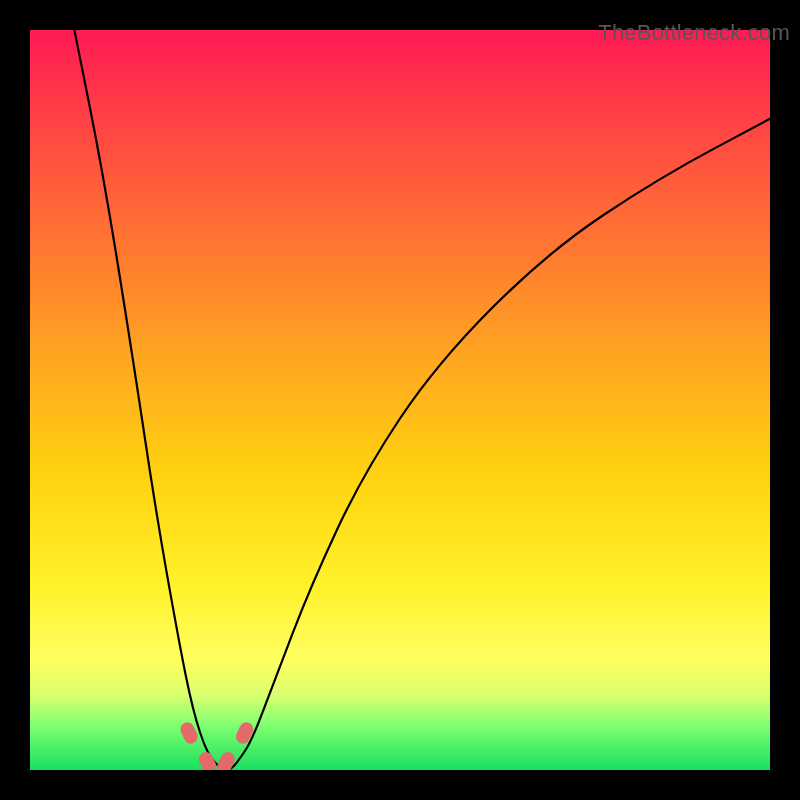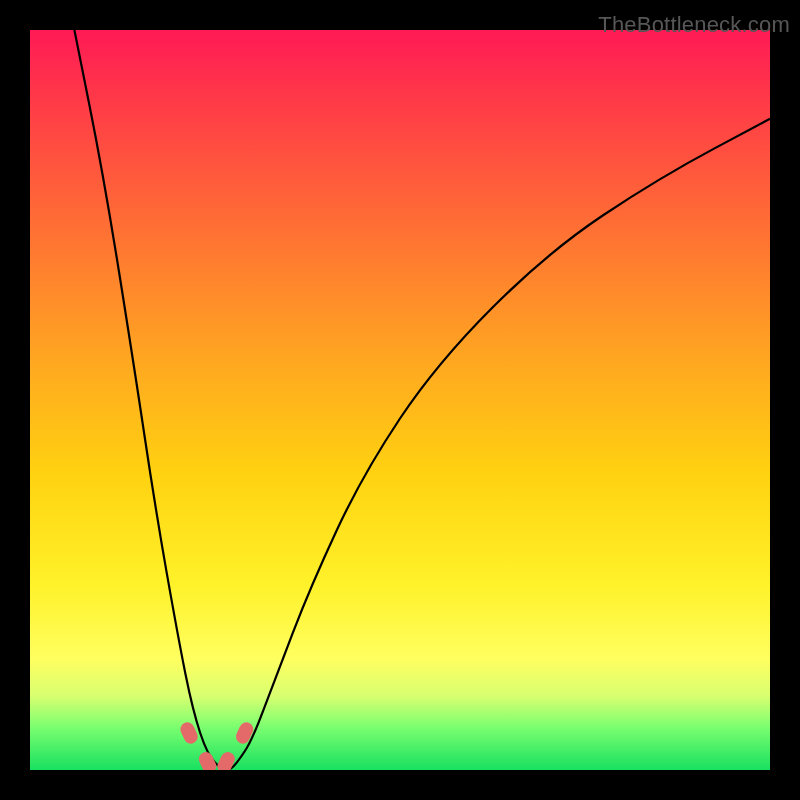--- a/index.html
+++ b/index.html
@@ -23,21 +23,21 @@
       #ffa820 45%,
       #ffd210 60%,
       #fff22a 75%,
       #ffff60 85%,
       #d8ff70 90%,
       #7fff70 94%,
       #18e060 100%);
   }
   .watermark {
     position: absolute;
-    top: 12px;
+    top: 20px;
     right: 10px;
     font-family: Arial, Helvetica, sans-serif;
     font-size: 22px;
     color: #575757;
     letter-spacing: 0.2px;
     user-select: none;
   }
   svg.curve {
     position: absolute;
     left: 0;

